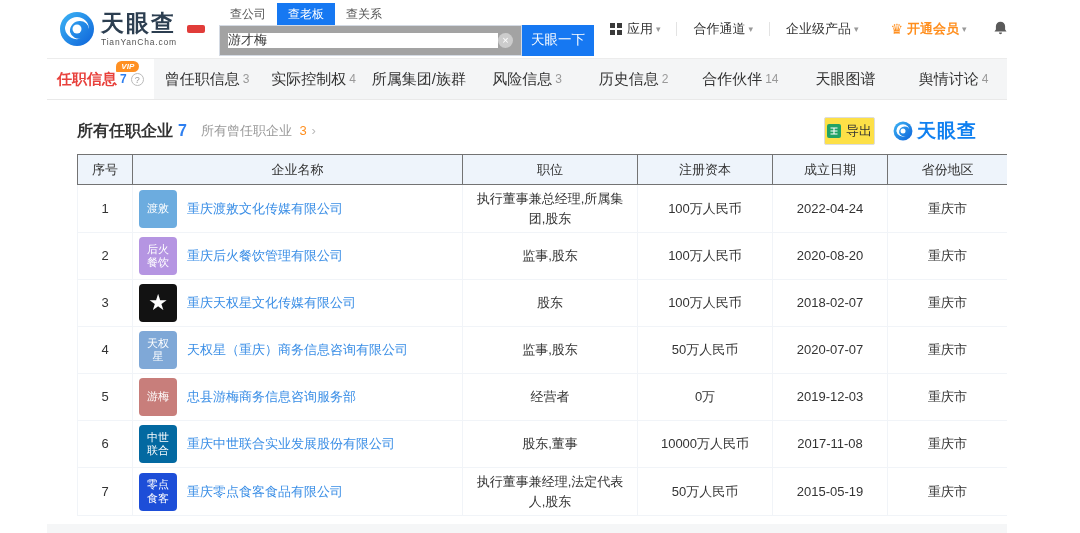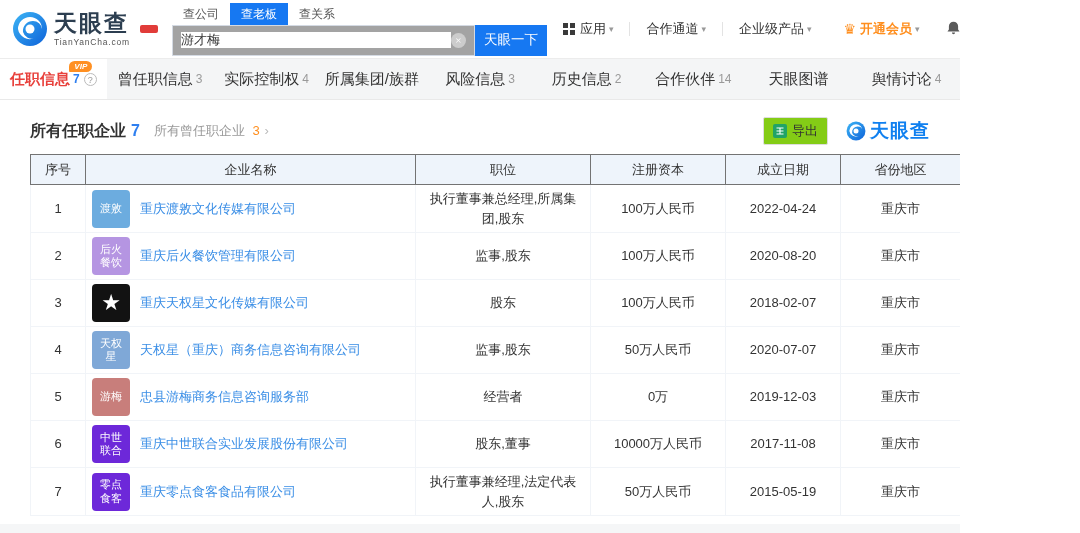--- a/index.html
+++ b/index.html
@@ -1,29 +1,29 @@
 <!DOCTYPE html>
 <html><head>
 <meta charset="utf-8">
 <style>
   * { box-sizing: border-box; margin: 0; padding: 0; }
   html,body { width:1080px; height:533px; }
   body { font-family:"Liberation Sans","DejaVu Sans",sans-serif; background:#fff; color:#333; }
-  .page { position:relative; width:960px; height:533px; overflow:hidden; background:#fff; }
+  .page { position:relative; width:960px; height:533px; overflow:hidden; background:#fff;margin-left:47px; }
 
   
   .header { height:58px; display:flex; align-items:center; padding:0 14px 0 12px; background:#fff; }
   .brand { display:flex; align-items:center; cursor:pointer; }
   .brand-text { margin-left:6px; }
   .brand-title { font-size:23px; font-weight:bold; color:#2c3e50; letter-spacing:2px; line-height:1; }
   .brand-domain { font-size:8.5px; color:#555; letter-spacing:.8px; margin-top:2px; }
   .gov-badge { margin-left:10px; background:#e13c39; color:#fff; padding:4px 9px; border-radius:2px; }
   .gov-badge div { font-size:11px; font-weight:bold; line-height:15px; letter-spacing:1.5px; white-space:nowrap; }
 
-  .search-wrap { margin-left:14px;font-family:Liberation Serif, serif; }
+  .search-wrap { margin-left:14px; }
   .search-tabs { display:flex; font-size:12px; }
   .stab { padding:3px 11px 2px; color:#555; cursor:pointer; }
   .stab.active { background:#1678f2; color:#fff; }
   .search-row { display:flex; }
   .search-box { width:303px; height:31px; border:1px solid #d4dae3; display:flex; align-items:center; padding:0 8px; background:#a3a3a3; }
   .search-box input { flex:1; border:none; outline:none; font-size:13px; color:#333; font-family:inherit; }
   .clear-icon { width:15px; height:15px; border-radius:50%; background:#ccc; color:#fff; font-size:11px; line-height:15px; text-align:center; cursor:pointer; flex:none; }
   .search-btn { width:72px; height:31px; background:#1678f2; color:#fff; border:none; font-size:13.5px; cursor:pointer; font-family:inherit; }
 
   .nav { margin-left:auto; display:flex; align-items:center; font-size:13px; color:#333; white-space:nowrap; }
@@ -48,21 +48,21 @@
 
   
   .content { padding:14px 30px 0; }
   .section-head { display:flex; align-items:center; height:34px; }
   .sec-title { font-size:16px; font-weight:bold; color:#333; }
   .sec-count { font-size:16px; font-weight:bold; color:#2e7ff0; margin-left:5px; }
   .sec-sub { margin-left:14px; font-size:13px; color:#999; cursor:pointer; }
   .sec-sub-count { color:#ff8f1f; margin:0 1px 0 4px; }
   .sec-arrow { color:#bbb; }
   .head-right { margin-left:auto; display:flex; align-items:center; }
-  .export-btn { display:flex; align-items:center; gap:5px; border:1px solid #ddd; background:#84cc16; border-radius:2px; padding:4px 9px; font-size:13px; color:#333; cursor:pointer; font-family:inherit; }
+  .export-btn { display:flex; align-items:center; gap:5px; border:1px solid #ddd; background:#fde047; border-radius:2px; padding:4px 2px; font-size:13px; color:#333; cursor:pointer; font-family:inherit; }
   .watermark { display:flex; align-items:center; margin-left:18px; }
   .watermark-text { font-size:19px; font-weight:bold; color:#1080f0; margin-left:4px; letter-spacing:1px; }
 
   
   table { width:100%; border-collapse:collapse; table-layout:fixed; font-size:13px; margin-top:6px; }
   col.c0{width:55px} col.c1{width:330px} col.c2{width:175px} col.c3{width:135px} col.c4{width:115px} col.c5{width:120px} col.c6{width:90px}
   th { background:#eef4fb; font-weight:normal; color:#333; height:30px; border:1px solid #737373; font-size:13px; }
   td { border:1px solid #f1f4f8; height:44px; padding:4px 6px; text-align:center; color:#333; line-height:1.5; }
   .name-cell { text-align:left; }
   .name-flex { display:flex; align-items:center; }
@@ -340,37 +340,37 @@
             <td>0万</td>
             <td>2019-12-03</td>
             <td>重庆市</td>
             <td style="color: rgb(60, 180, 101);">存续</td>
           </tr>
 
           <tr>
             <td>6</td>
             <td class="name-cell">
               <div class="name-flex">
-                <span class="logo" style="background: #6d28d9;">中世
+                <span class="logo" style="background: #0369a1;">中世
 联合</span>
                 <span class="company-link">重庆中世联合实业发展股份有限公司</span>
               </div>
             </td>
             <td>股东,董事</td>
             <td>10000万人民币</td>
             <td>2017-11-08</td>
             <td>重庆市</td>
             <td style="color: rgb(240, 86, 79);">注销</td>
           </tr>
 
           <tr>
             <td>7</td>
             <td class="name-cell">
               <div class="name-flex">
-                <span class="logo" style="background: #6d28d9;">零点
+                <span class="logo" style="background: #1d4ed8;">零点
 食客</span>
                 <span class="company-link">重庆零点食客食品有限公司</span>
               </div>
             </td>
             <td>执行董事兼经理,法定代表人,股东</td>
             <td>50万人民币</td>
             <td>2015-05-19</td>
             <td>重庆市</td>
             <td style="color: rgb(240, 86, 79);">注销</td>
           </tr>

